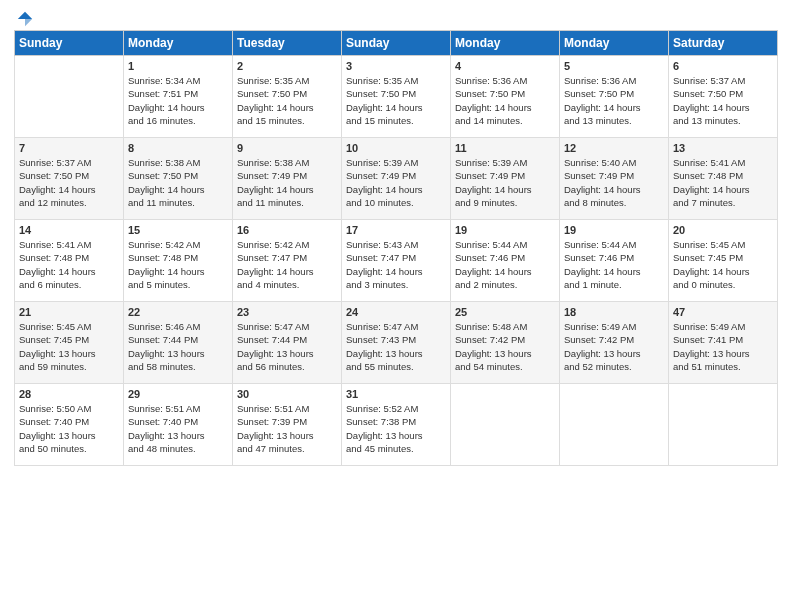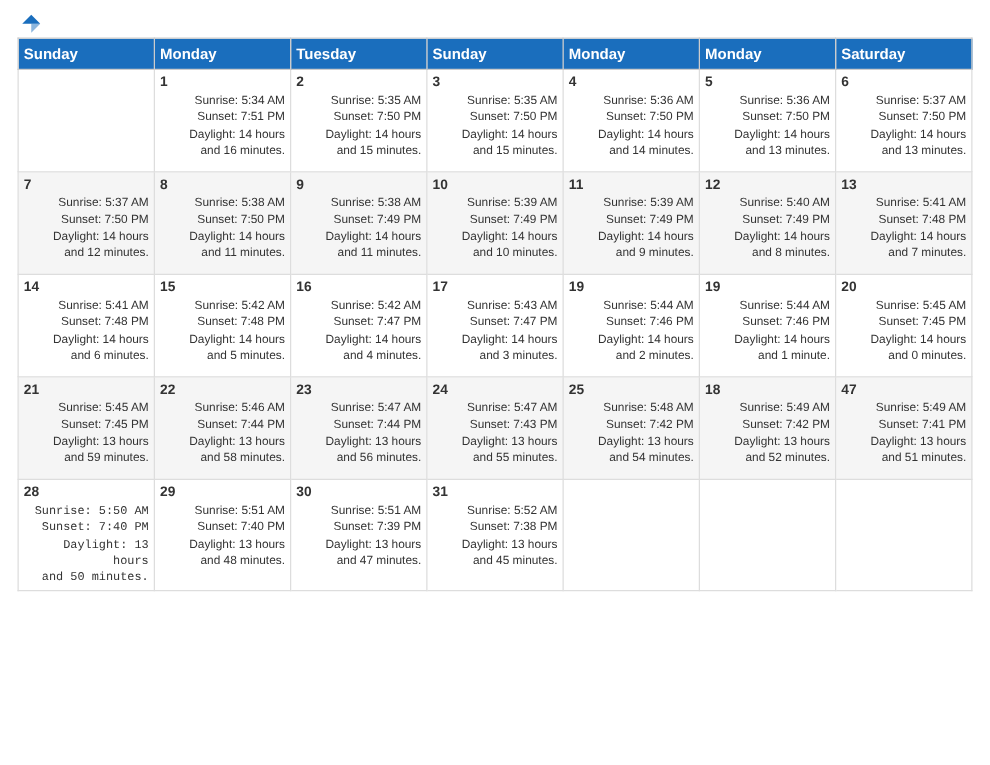--- a/index.html
+++ b/index.html
@@ -82,21 +82,20 @@
       background-color: #fff;
     }
     .day-number {
       font-size: 11px;
       font-weight: bold;
       display: block;
       margin-bottom: 2px;
     }
     .cell-content {
       line-height: 1.4;
-      text-align: right;
     }
   </style>
 </head>
 <body>
 
 <div class="container">
   <div class="header-row">
     <div class="logo">
       <div style="display:flex;flex-direction:column;align-items:flex-start;">
         <div style="display:flex;align-items:center;">
@@ -322,21 +321,21 @@
             <span class="day-number">47</span>
             <div class="cell-content" style="white-space: pre-wrap;">Sunrise: 5:49 AM
 Sunset: 7:41 PM
 Daylight: 13 hours
 and 51 minutes.</div>
           </td>
         </tr>
         <tr>
           <td>
             <span class="day-number">28</span>
-            <div class="cell-content" style="white-space: pre-wrap; font-family: Liberation Mono, monospace;">Sunrise: 5:50 AM
+            <div class="cell-content" style="white-space: pre-wrap;">Sunrise: 5:50 AM
 Sunset: 7:40 PM
 Daylight: 13 hours
 and 50 minutes.</div>
           </td>
           <td>
             <span class="day-number">29</span>
             <div class="cell-content" style="white-space: pre-wrap;">Sunrise: 5:51 AM
 Sunset: 7:40 PM
 Daylight: 13 hours
 and 48 minutes.</div>

